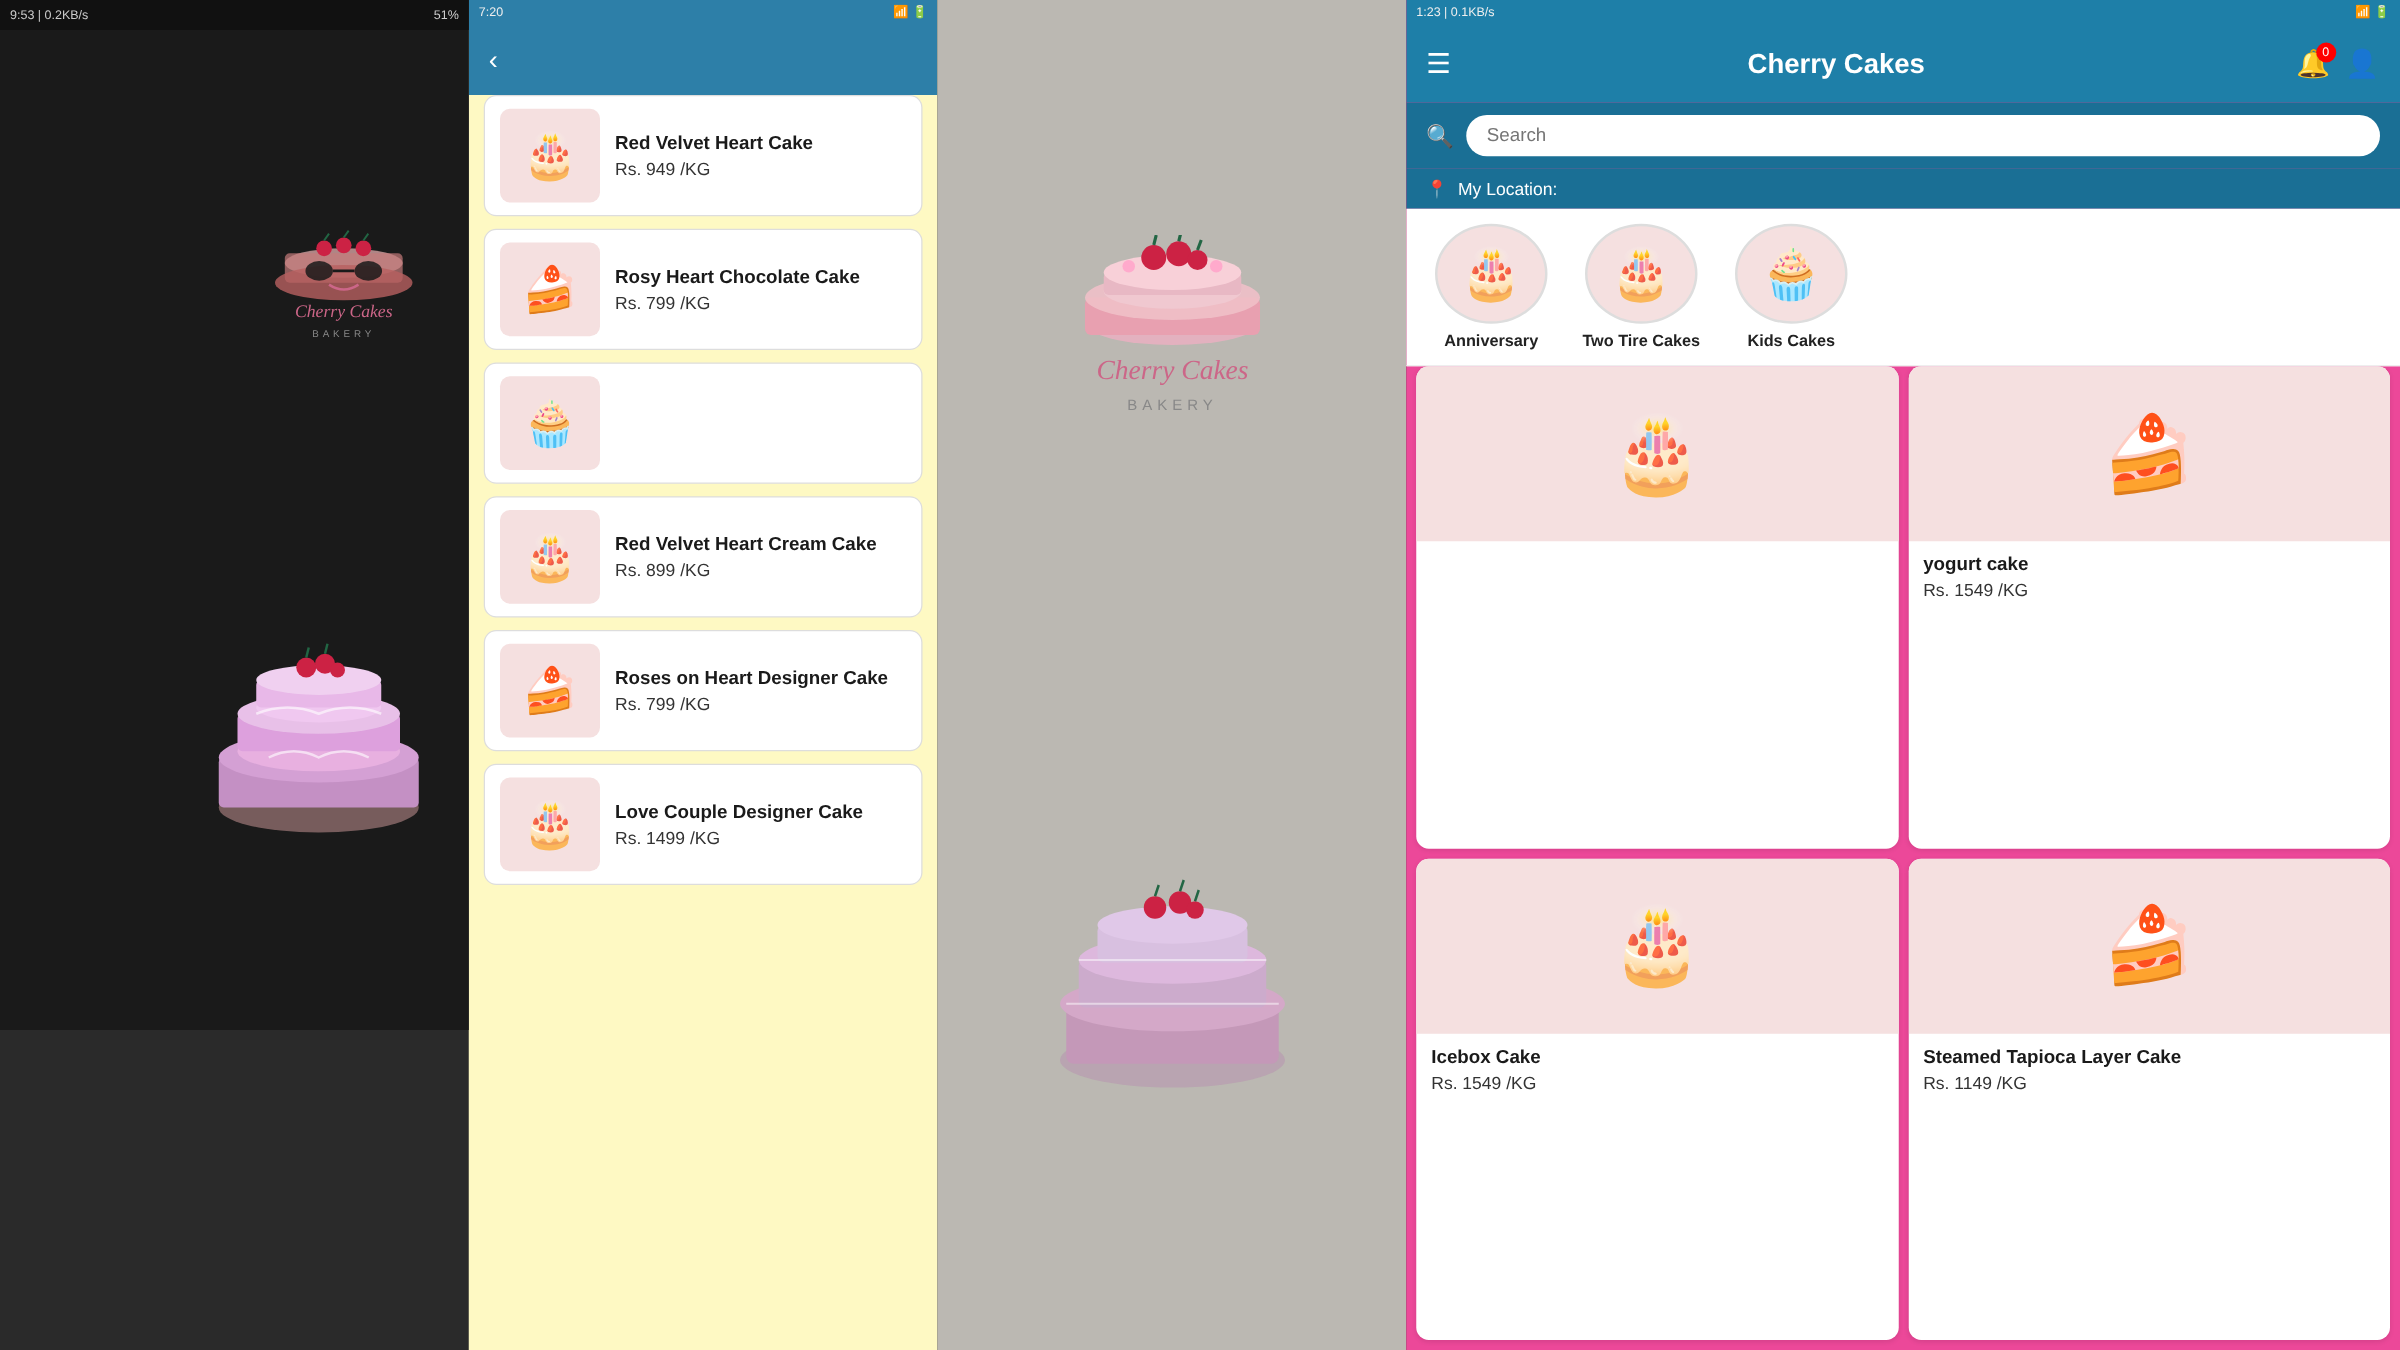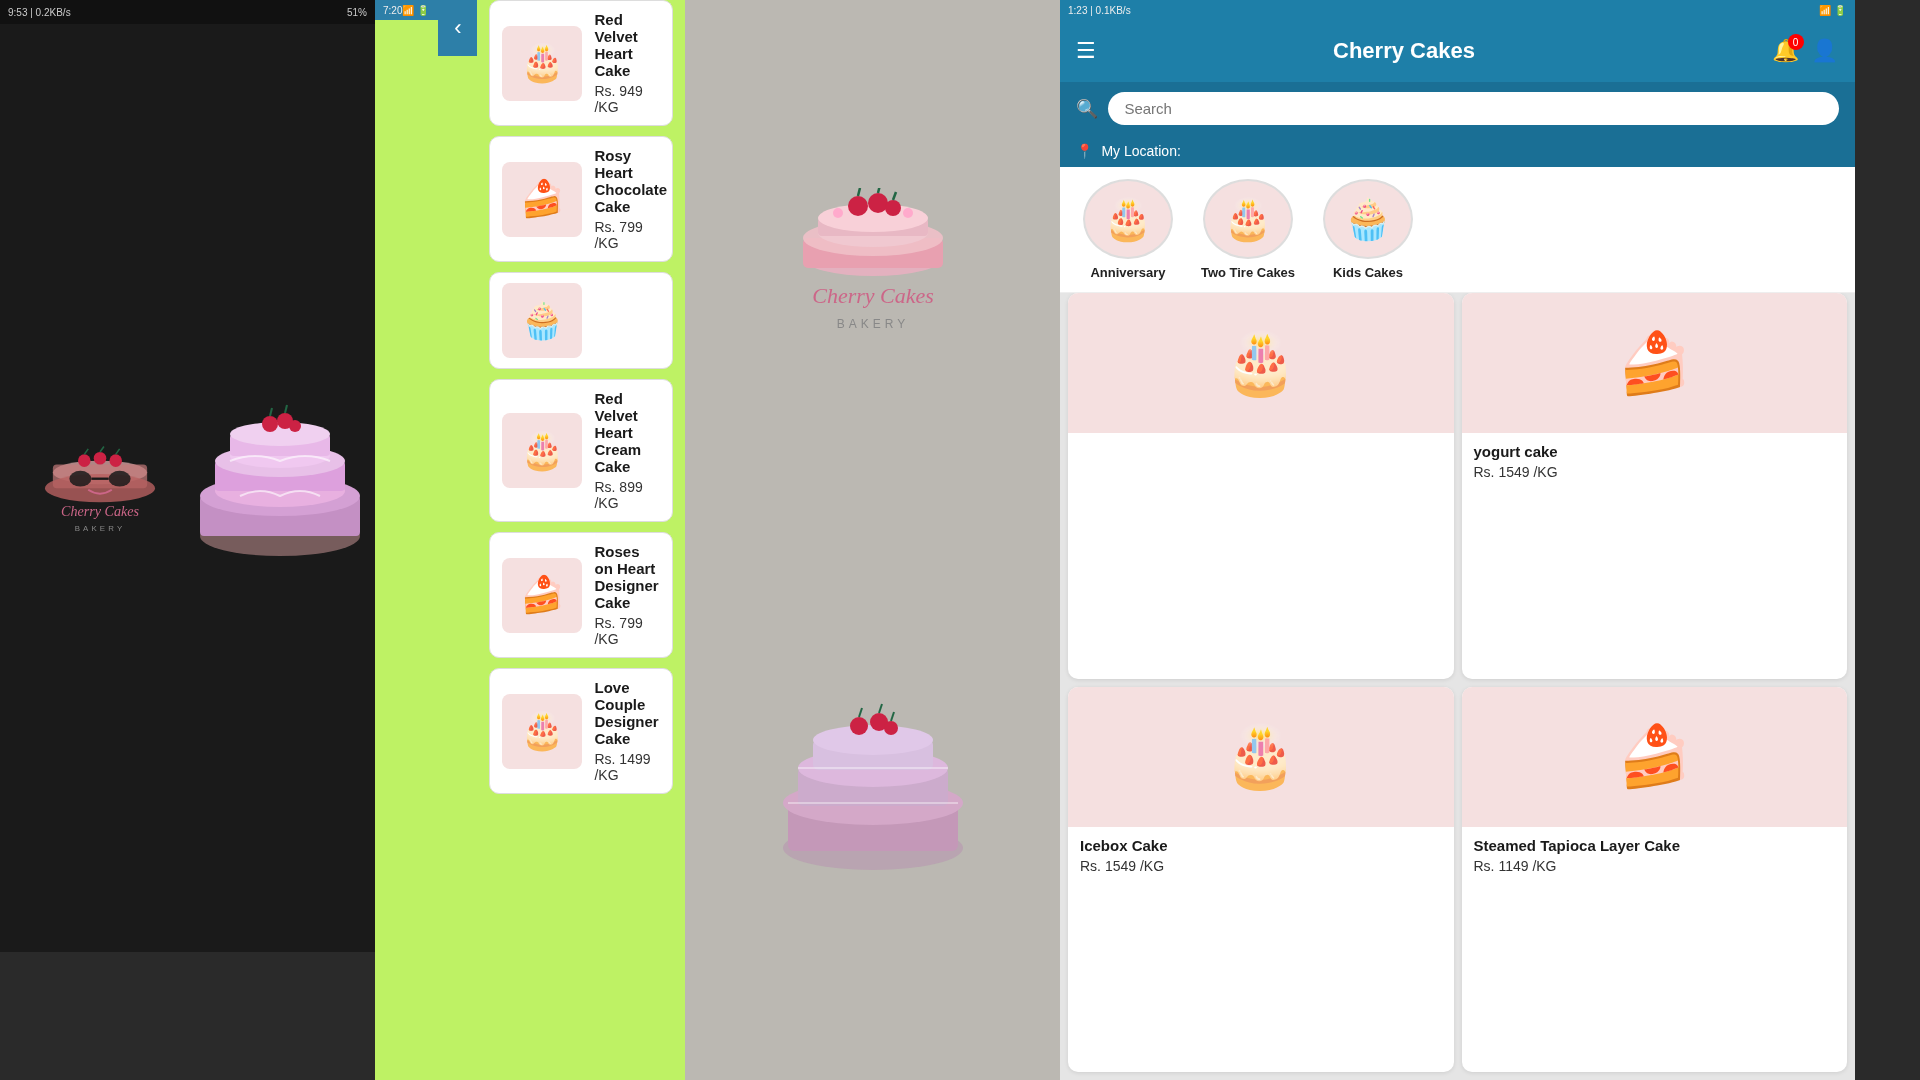--- a/index.html
+++ b/index.html
@@ -8,25 +8,25 @@
       height: 1080px;
       overflow: hidden;
       display: flex;
       font-family: 'Segoe UI', Arial, sans-serif;
       background: #2a2a2a;
     }
 
     
     .panel-logo {
       width: 375px;
-      height: 952px;
+      height: 824px;
       background: #1a1a1a;
       display: flex;
-      flex-direction: row;
-      align-items: center;
+      flex-direction: column;
+      align-items: flex-end;
       justify-content: space-around;
       padding: 40px 20px;
       position: relative;
     }
     .status-bar-dark {
       position: absolute;
       top: 0; left: 0; right: 0;
       height: 24px;
       background: #111;
       display: flex;
@@ -45,25 +45,25 @@
     .cake-illustration {
       width: 200px;
       height: 200px;
       display: flex;
       align-items: center;
       justify-content: center;
     }
 
     
     .panel-list {
-      width: 310px;
+      width: 375px;
       height: 1080px;
-      background: #bef264;
-      display: flex;
-      flex-direction: row;
+      background: #fef9c3;
+      display: flex;
+      flex-direction: column;
       overflow: hidden;
     }
     .panel-list-header {
       background: #2d7fa8;
       height: 56px;
       display: flex;
       align-items: center;
       padding: 0 16px;
       flex-shrink: 0;
     }
@@ -132,21 +132,21 @@
       flex-direction: column;
       align-items: center;
       justify-content: space-around;
       padding: 40px 20px;
     }
 
     
     .panel-app {
       width: 795px;
       height: 1080px;
-      background: #e5e5e5;
+      background: #ec4899;
       display: flex;
       flex-direction: column;
       overflow: hidden;
     }
     .app-header {
       background: #1e7fa8;
       height: 62px;
       display: flex;
       align-items: center;
       padding: 0 16px;

